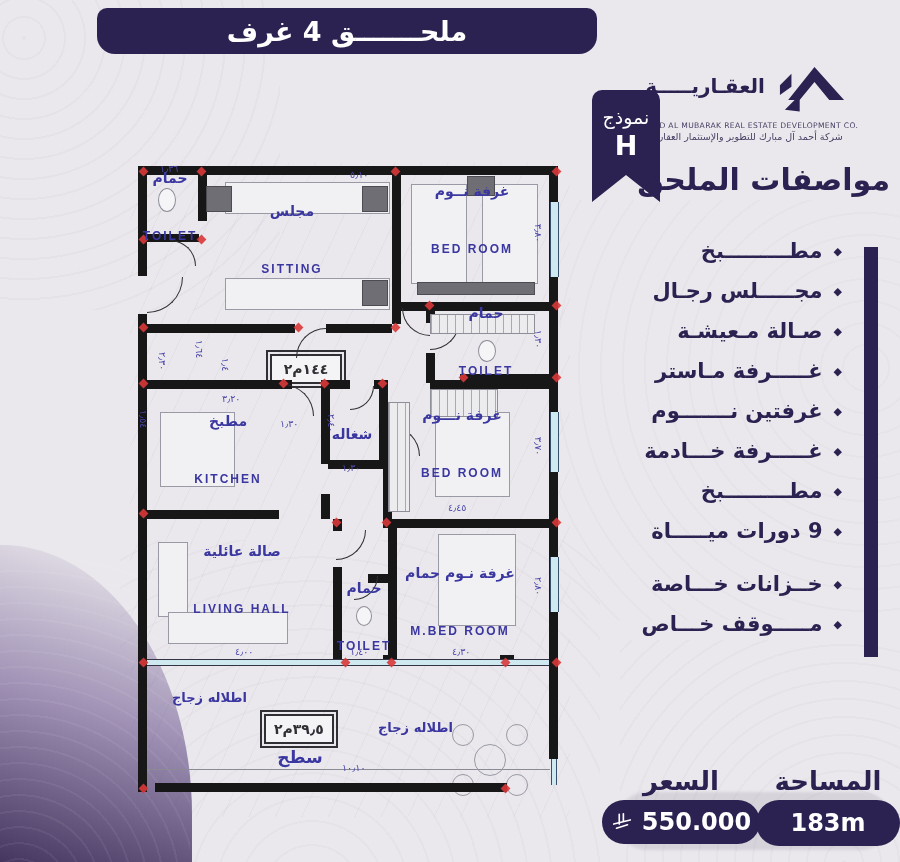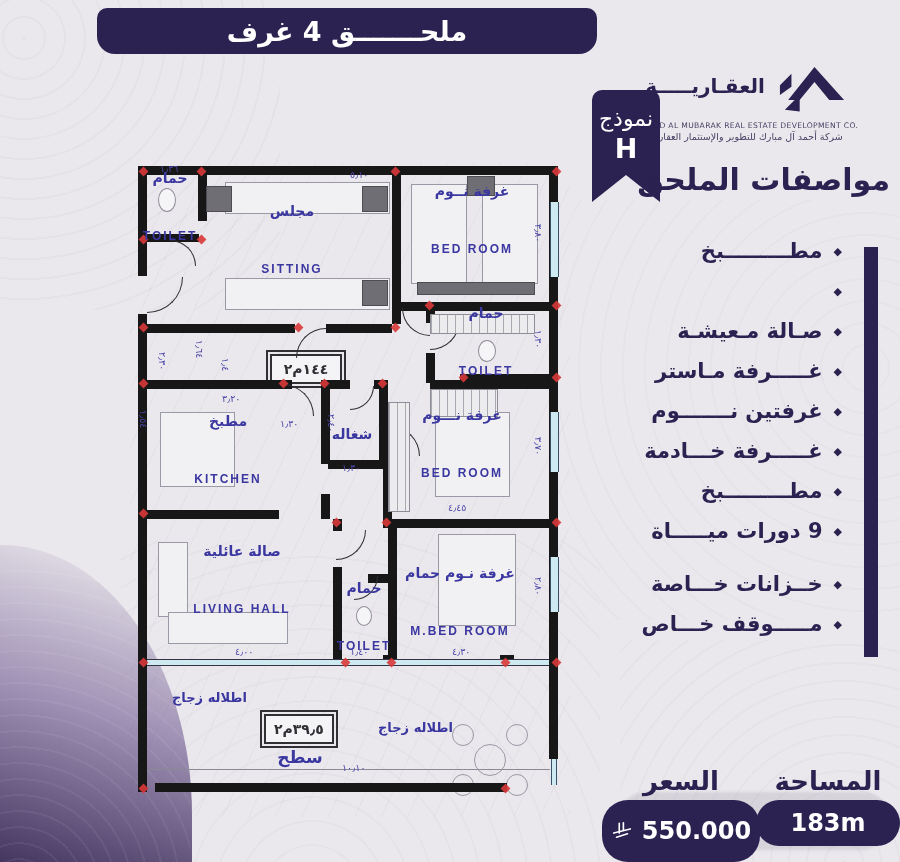--- a/index.html
+++ b/index.html
@@ -24,21 +24,21 @@
   .brand-name2{font-size:20px;font-weight:bold;}
   .brand-en{font-size:7.6px;letter-spacing:.35px;color:#474064;text-align:center;margin-top:5px;direction:ltr;}
   .brand-tag{font-size:9.5px;color:#474064;text-align:center;margin-top:1px;}
   
   .ribbon{
     position:absolute;left:592px;top:90px;width:68px;height:112px;
     background:#2b2251;border-radius:10px 10px 0 0;
     clip-path:polygon(0 0,100% 0,100% 100%,50% 76%,0 100%);
     color:#fff;text-align:center;padding-top:16px;box-sizing:border-box;
   }
-  .rb-label{font-size:22px;direction:rtl;}
+  .rb-label{font-size:19px;direction:rtl;}
   .rb-value{font-size:27px;font-weight:bold;margin-top:2px;}
   
   .spec-heading{
     position:absolute;right:10px;top:162px;width:270px;
     font-size:30px;font-weight:bold;color:#2b2251;direction:rtl;text-align:right;
   }
   .spec-bar{position:absolute;right:22px;top:247px;width:14px;height:410px;background:#2b2251;}
   .spec-list{position:absolute;right:58px;top:236px;width:240px;direction:rtl;display:flex;flex-direction:column;}
   .spec-item{display:flex;align-items:center;gap:11px;color:#2b2251;font-size:21px;font-weight:bold;height:30px;margin-bottom:10px;}
   .spec-item .diamond{font-size:11px;line-height:1;}
@@ -123,20 +123,21 @@
 
 <div class="spec-heading">مواصفات الملحق</div>
 <div class="spec-bar"></div>
 <div class="spec-list">
     <div class="spec-item">
       <span class="diamond">◆</span>
       <span>مطـــــــــبخ</span>
     </div>
     <div class="spec-item">
       <span class="diamond">◆</span>
+      <span>مجـــــلس رجـال</span>
     </div>
     <div class="spec-item">
       <span class="diamond">◆</span>
       <span>صـالة مـعيشـة</span>
     </div>
     <div class="spec-item">
       <span class="diamond">◆</span>
       <span>غـــــرفة مـاستر</span>
     </div>
     <div class="spec-item">
@@ -337,21 +338,21 @@
     <div class="dim" style="left: 212px; top: 300px;">١٫٣٠</div>
     <div class="dim" style="left: 318px; top: 340px;">٤٫٤٥</div>
     <div class="dim" style="left: 105px; top: 484px;">٤٫٠٠</div>
     <div class="dim" style="left: 220px; top: 484px;">١٫٤٠</div>
     <div class="dim" style="left: 322px; top: 484px;">٤٫٣٠</div>
     <div class="dim" style="left: 212px; top: 600px;">١٠٫١٠</div>
   </div>
 
 <div class="wm" style="left:618px;top:792px;width:272px;height:58px;"></div>
 <div class="f-label" style="left:602px;top:766px;width:158px;">السعر</div>
-<div class="pill" style="left:602px;top:800px;width:158px;height:62px;">
+<div class="pill" style="left:602px;top:800px;width:158px;height:44px;">
   <svg width="22" height="22" viewBox="0 0 32 32">
     <g stroke="#ffffff" stroke-width="2.4" stroke-linecap="round" fill="none">
       <path d="M12 5 V19"></path>
       <path d="M18 4 V15"></path>
       <path d="M4 19 L28 13"></path>
       <path d="M8 25 L24 20"></path>
     </g>
   </svg>
   <span>550.000</span>
 </div>

